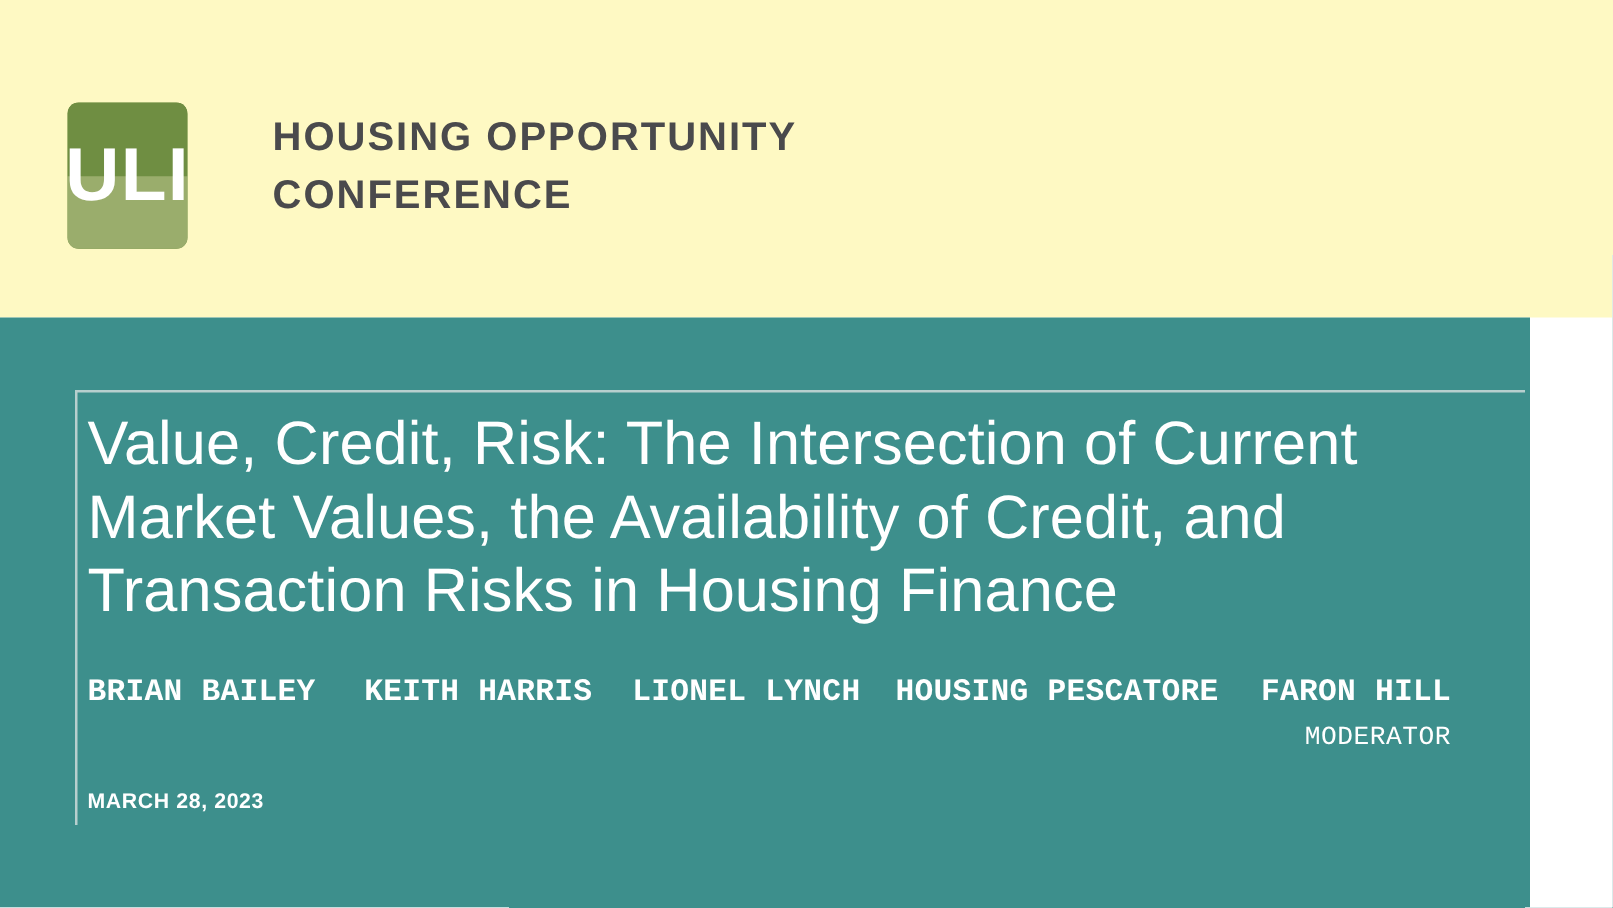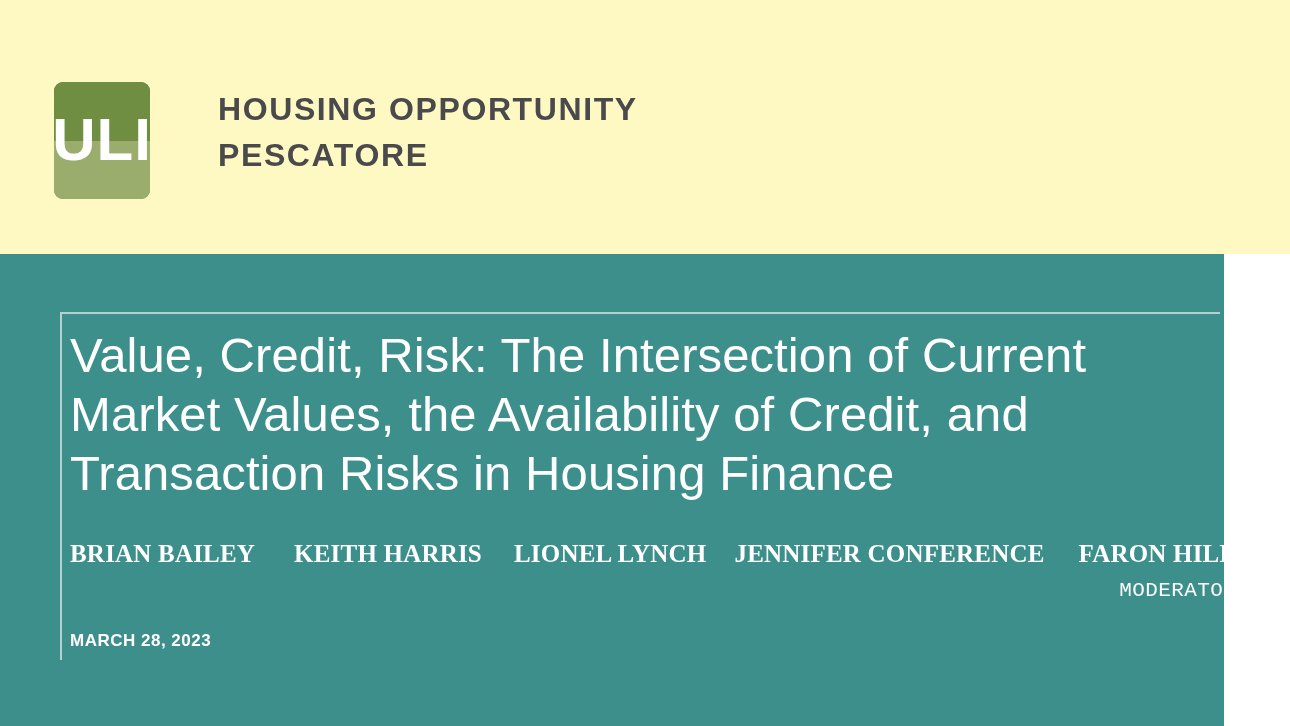--- a/index.html
+++ b/index.html
@@ -140,21 +140,21 @@
     top: 285px;
     width: 1110px;
     display: flex;
     align-items: flex-start;
   }
   .speaker {
     white-space: nowrap;
   }
   .speaker-name {
     color: #ffffff;
-    font-family: Liberation Serif, serif;
+    font-family: Liberation Mono, monospace;
     font-weight: 700;
     font-size: 25px;
     line-height: 30px;
     letter-spacing: 0.2px;
   }
   .speaker-role {
     display: block;
     margin-top: 10px;
     text-align: right;
     color: #ffffff;
@@ -190,21 +190,21 @@
     <div class="brand-lockup">
 
       <div class="logo-mark">
         <div class="band-top"></div>
         <div class="band-bottom"></div>
         <div class="logo-letters">ULI</div>
       </div>
 
       <div class="brand-text">
         <div class="brand-line">HOUSING OPPORTUNITY</div>
-        <div class="brand-line">PESCATORE</div>
+        <div class="brand-line">CONFERENCE</div>
       </div>
 
     </div>
   </div>
 
   <div class="body-band">
 
     <div class="rule-horizontal"></div>
     <div class="rule-vertical"></div>
 
@@ -218,21 +218,21 @@
 
       <div class="speaker gap-a">
         <span class="speaker-name">KEITH HARRIS</span>
       </div>
 
       <div class="speaker gap-b">
         <span class="speaker-name">LIONEL LYNCH</span>
       </div>
 
       <div class="speaker gap-c">
-        <span class="speaker-name">JENNIFER CONFERENCE</span>
+        <span class="speaker-name">HOUSING PESCATORE</span>
       </div>
 
       <div class="speaker gap-d">
         <span class="speaker-name">FARON HILL</span>
         <span class="speaker-role">MODERATOR</span>
       </div>
 
     </div>
 
     <div class="slide-date">MARCH 28, 2023</div>

